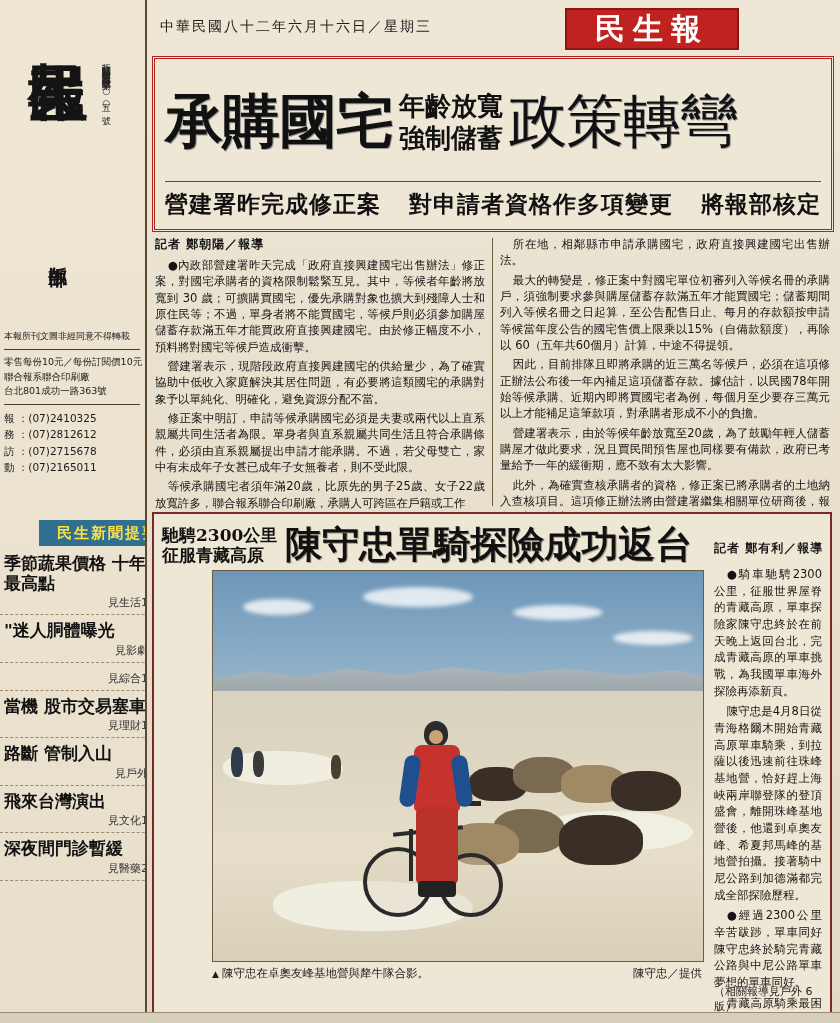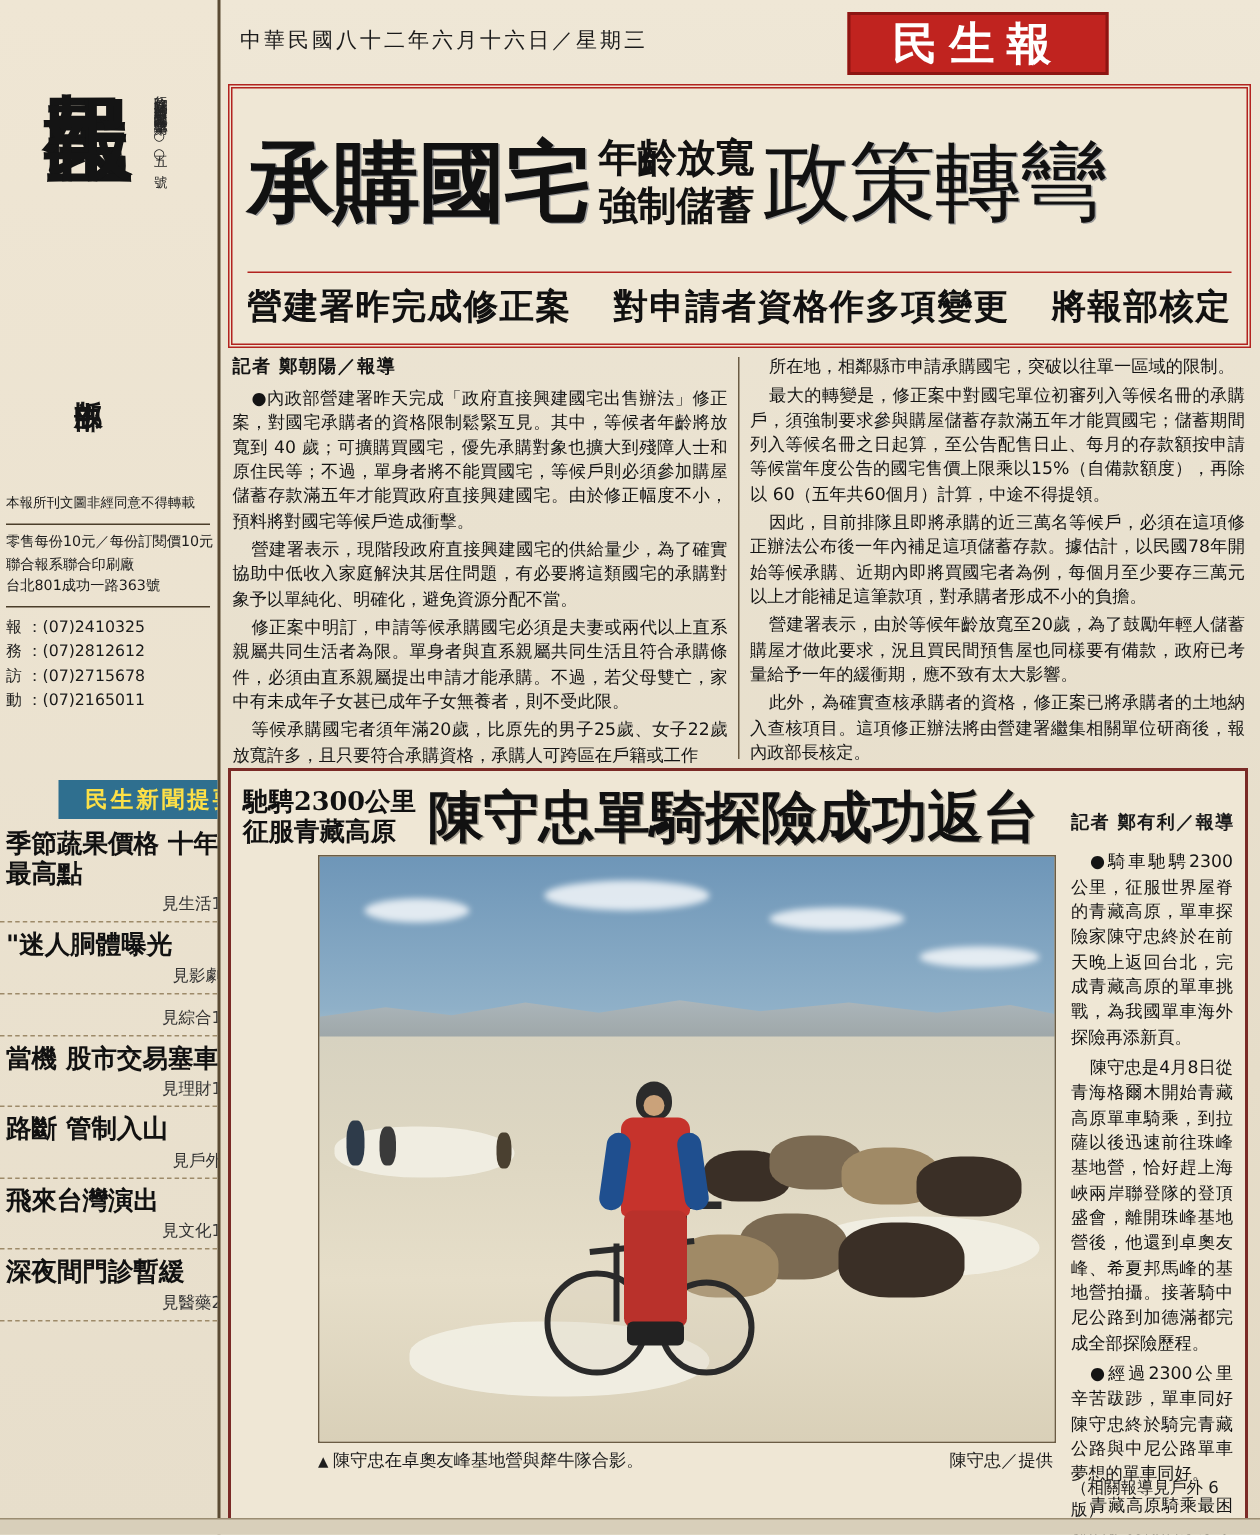--- a/index.html
+++ b/index.html
@@ -247,28 +247,28 @@
     </div>
     <div class="hl-sub">
       <span>營建署昨完成修正案</span>
       <span>對申請者資格作多項變更</span>
       <span>將報部核定</span>
     </div>
   </div>
 
   <div class="art1">
     <div class="byline">記者 鄭朝陽／報導</div>
-    <p>●內政部營建署昨天完成「政府直接興建國宅出售辦法」修正案，對國宅承購者的資格限制鬆緊互見。其中，等候者年齡將放寬到 40 歲；可擴購買國宅，優先承購對象也擴大到殘障人士和原住民等；不過，單身者將不能買國宅，等候戶則必須參加購屋儲蓄存款滿五年才能買政府直接興建國宅。由於修正幅度不小，預料將對國宅等候戶造成衝擊。</p>
+    <p>●內政部營建署昨天完成「政府直接興建國宅出售辦法」修正案，對國宅承購者的資格限制鬆緊互見。其中，等候者年齡將放寬到 30 歲；可擴購買國宅，優先承購對象也擴大到殘障人士和原住民等；不過，單身者將不能買國宅，等候戶則必須參加購屋儲蓄存款滿五年才能買政府直接興建國宅。由於修正幅度不小，預料將對國宅等候戶造成衝擊。</p>
     <p>營建署表示，現階段政府直接興建國宅的供給量少，為了確實協助中低收入家庭解決其居住問題，有必要將這類國宅的承購對象予以單純化、明確化，避免資源分配不當。</p>
     <p>修正案中明訂，申請等候承購國宅必須是夫妻或兩代以上直系親屬共同生活者為限。單身者與直系親屬共同生活且符合承購條件，必須由直系親屬提出申請才能承購。不過，若父母雙亡，家中有未成年子女甚已成年子女無養者，則不受此限。</p>
-    <p>等候承購國宅者須年滿20歲，比原先的男子25歲、女子22歲放寬許多，且只要符合承購資格，承購人可跨區在戶籍或工作</p>
+    <p>等候承購國宅者須年滿20歲，比原先的男子25歲、女子22歲放寬許多，聯合報系聯合印刷廠，承購人可跨區在戶籍或工作</p>
   </div>
   <div class="vline"></div>
   <div class="art2">
-    <p>所在地，相鄰縣市申請承購國宅，突破以往單一區域的限制。</p>
+    <p>所在地，相鄰縣市申請承購國宅，政府直接興建國宅出售辦法。</p>
     <p>最大的轉變是，修正案中對國宅單位初審列入等候名冊的承購戶，須強制要求參與購屋儲蓄存款滿五年才能買國宅；儲蓄期間列入等候名冊之日起算，至公告配售日止、每月的存款額按申請等候當年度公告的國宅售價上限乘以15%（自備款額度），再除以 60（五年共60個月）計算，中途不得提領。</p>
     <p>因此，目前排隊且即將承購的近三萬名等候戶，必須在這項修正辦法公布後一年內補足這項儲蓄存款。據估計，以民國78年開始等候承購、近期內即將買國宅者為例，每個月至少要存三萬元以上才能補足這筆款項，對承購者形成不小的負擔。</p>
     <p>營建署表示，由於等候年齡放寬至20歲，為了鼓勵年輕人儲蓄購屋才做此要求，況且買民間預售屋也同樣要有備款，政府已考量給予一年的緩衝期，應不致有太大影響。</p>
     <p>此外，為確實查核承購者的資格，修正案已將承購者的土地納入查核項目。這項修正辦法將由營建署繼集相關單位研商後，報內政部長核定。</p>
   </div>
 
   <div class="feature">
     <div class="feat-head">
       <div>
         <div class="kicker">馳騁2300公里</div>

